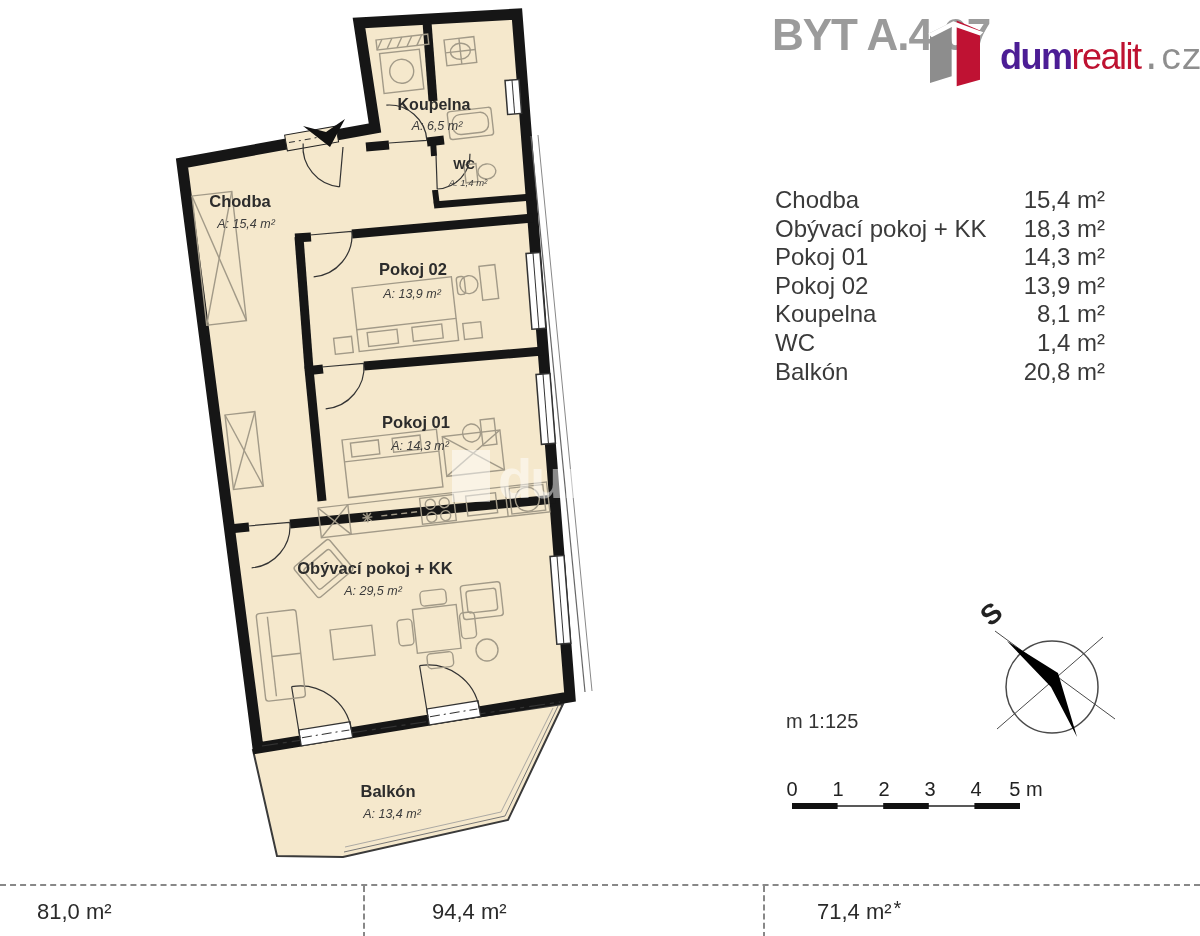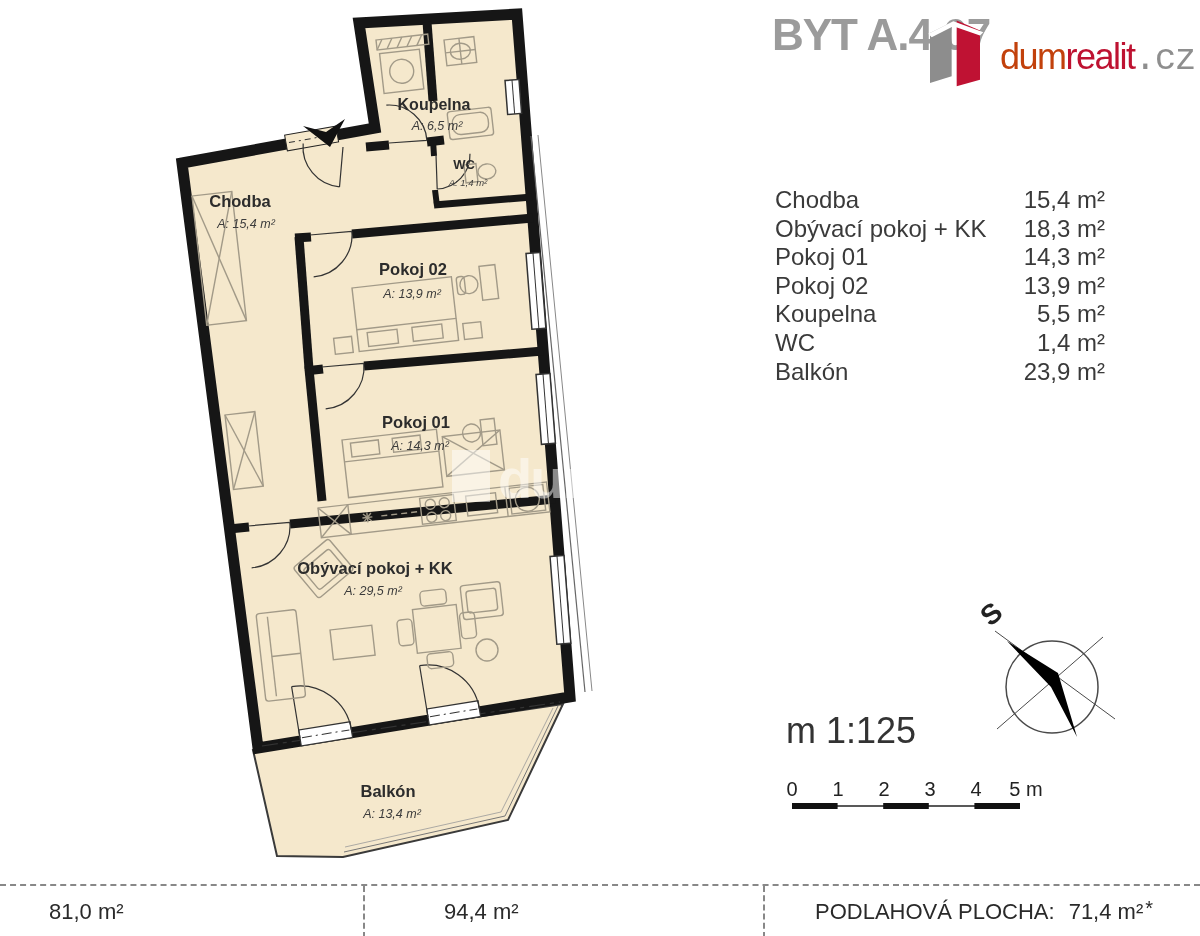--- a/index.html
+++ b/index.html
@@ -5,42 +5,42 @@
   html,body{margin:0;padding:0;background:#fff;}
   .page{position:relative;width:1200px;height:936px;background:#ffffff;overflow:hidden;
         font-family:"Liberation Sans", sans-serif;}
   svg text{font-family:"Liberation Sans", sans-serif;}
 
   
   .title-row{position:absolute;left:772px;top:10px;width:420px;height:86px;}
   .title-text{font-size:44px;font-weight:bold;color:#9b9b9b;letter-spacing:-1px;white-space:nowrap;}
   .logo-mark{position:absolute;left:153px;top:2px;width:60px;height:82px;z-index:2;}
   .logo-text{position:absolute;left:228px;top:26px;font-size:36px;letter-spacing:-1.5px;white-space:nowrap;z-index:3;}
-  .logo-text .g1{color:#c2410c;font-weight:normal;}
+  .logo-text .g1{color:#4c1d95;font-weight:bold;}
   .logo-text .rd{color:#be1231;font-weight:normal;}
   .logo-text .g2{color:#8e8e8e;font-weight:normal;font-family:Liberation Mono, monospace;}
 
   
   .legend{position:absolute;left:775px;top:186px;width:330px;color:#3a3a3a;}
   .legend-row{display:flex;justify-content:space-between;height:28.6px;line-height:28.6px;font-size:24px;}
   .legend-row .val{text-align:left;}
 
   
-  .map-scale-text{position:absolute;left:786px;top:710px;font-size:36px;color:#333;}
+  .map-scale-text{position:absolute;left:786px;top:710px;font-size:20px;color:#333;}
   .scalebar{position:absolute;left:783px;top:780px;}
   .compass{position:absolute;left:955px;top:593px;}
 
   
   .totals{position:absolute;left:0;top:884px;width:1200px;height:52px;
           border-top:2px dashed #888;display:flex;color:#2a2a2a;}
   .totals .cell{height:52px;display:flex;align-items:center;font-size:22px;white-space:nowrap;}
   .totals .c1{width:363px;padding-left:35px;box-sizing:border-box;}
   .totals .c2{width:400px;padding-left:65px;box-sizing:border-box;border-left:2px dashed #888;}
   .totals .c3{flex:1;padding-left:50px;box-sizing:border-box;border-left:2px dashed #888;}
-  .totals .val{margin-left:14px;}
+  .totals .val{margin-left:2px;}
   .totals sup{position:relative;top:-4px;font-size:20px;margin-left:2px;}
 
   
   .room-name{font-weight:bold;fill:#2c2c2c;}
   .room-area{font-style:italic;fill:#3c3c3c;}
 </style>
 </head>
 <body>
 
 <div class="page">
@@ -299,29 +299,29 @@
     <div class="legend-row">
         <span>Pokoj 01</span>
         <span class="val">14,3 m²</span>
       </div>
     <div class="legend-row">
         <span>Pokoj 02</span>
         <span class="val">13,9 m²</span>
       </div>
     <div class="legend-row">
         <span>Koupelna</span>
-        <span class="val">5,5 m²</span>
+        <span class="val">8,1 m²</span>
       </div>
     <div class="legend-row">
         <span>WC</span>
         <span class="val">1,4 m²</span>
       </div>
     <div class="legend-row">
         <span>Balkón</span>
-        <span class="val">23,9 m²</span>
+        <span class="val">20,8 m²</span>
       </div>
   </div>
 
   <svg class="compass" width="200" height="190" viewBox="0 0 200 190">
     <circle cx="97" cy="94" r="46" fill="none" stroke="#4a4a4a" stroke-width="1.5"></circle>
     <line x1="40" y1="38" x2="160" y2="126" stroke="#4a4a4a" stroke-width="1"></line>
     <line x1="148" y1="44" x2="42" y2="136" stroke="#4a4a4a" stroke-width="1"></line>
     <polygon points="52,48 103,80 122,144 96,94" fill="#000"></polygon>
     <text x="30" y="36" font-size="28" font-weight="bold" fill="#222" transform="rotate(-40 30 28)">S</text>
   </svg>
@@ -343,19 +343,18 @@
   </svg>
 
   <div class="totals">
     <div class="cell c1">
       <span class="val">81,0 m²</span>
     </div>
     <div class="cell c2">
       <span class="val">94,4 m²</span>
     </div>
     <div class="cell c3">
-      <span>PODLAHOVÁ PLOCHA:</span>
       <span class="val">71,4 m²</span>
       <sup>*</sup>
     </div>
   </div>
 
 </div>
 
 </body></html>

